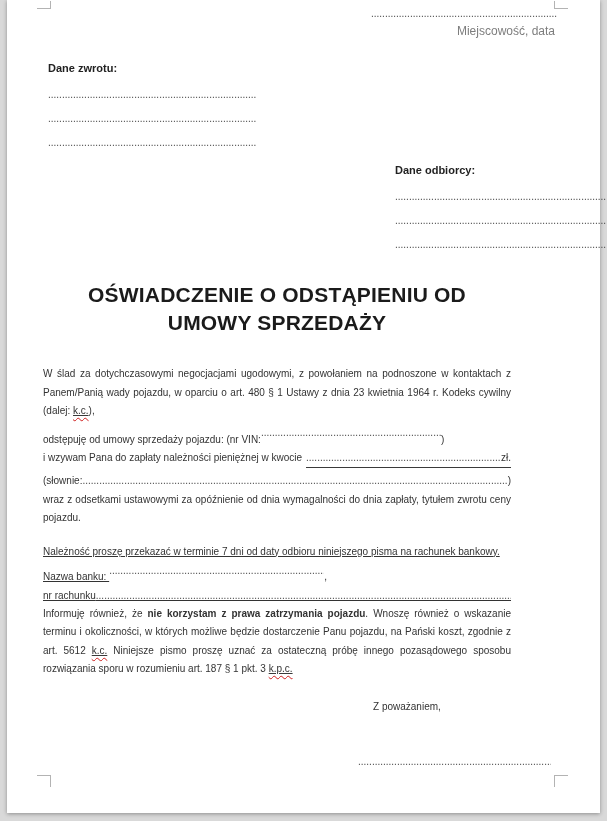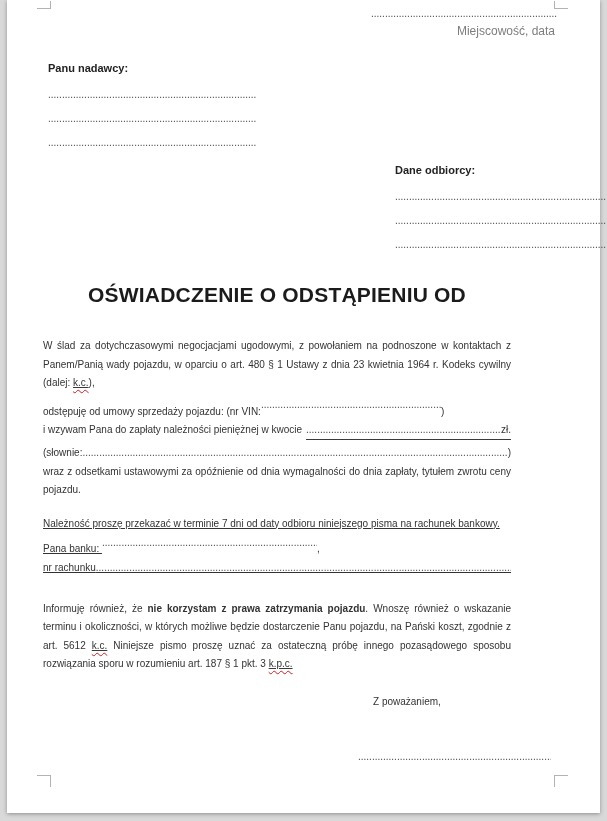--- a/index.html
+++ b/index.html
@@ -60,21 +60,21 @@
   .w-vin { width:180px; }
   .flex-line { display:flex; align-items:baseline;text-align:center; }
   .grow { flex:1 1 0; min-width:0; overflow:hidden; white-space:nowrap; color:#4a4a4a; }
   .amount-blank {
     flex:1 1 0; min-width:0; display:flex; align-items:baseline;
     border-bottom:1px solid #3a3a3a; margin-left:4px;
   }
   .p2 { margin-top:4px; }
   .p3 { margin-top:14px; line-height:19px;text-decoration:underline; }
   .w-bank { width:215px; }
-  .p4 { margin-top:23px; }
+  .p4 { margin-top:0; }
   b { font-weight:bold; }
   .u { text-decoration:underline; text-decoration-thickness:1px; text-decoration-color:#3a3a3a; }
   .wavy {
     text-decoration:underline wavy #cf1f1f;
     text-decoration-thickness:1px; text-underline-offset:2.5px;
   }
   .closing { margin-top:19px; margin-left:330px; }
   .signature { margin-top:37px; }
   .w-sig { width:193px; margin-left:315px; }
   p { margin:0; }
@@ -88,36 +88,36 @@
   <div class="crop tr"></div>
   <div class="crop bl"></div>
   <div class="crop br"></div>
 
   <div class="place-date">
     <div class="dotsline">........................................................................................................................................................................................................</div>
     <div class="pd-label">Miejscowość, data</div>
   </div>
 
   <div class="addr sender">
-    <div class="block-label">Panu nadawcy:</div>
+    <div class="block-label">Dane zwrotu:</div>
     <div class="dotsline first">........................................................................................................................................................................................................</div>
     <div class="dotsline">........................................................................................................................................................................................................</div>
     <div class="dotsline">........................................................................................................................................................................................................</div>
   </div>
 
   <div class="addr recipient">
     <div class="block-label">Dane odbiorcy:</div>
     <div class="dotsline first">........................................................................................................................................................................................................</div>
     <div class="dotsline">........................................................................................................................................................................................................</div>
     <div class="dotsline">........................................................................................................................................................................................................</div>
   </div>
 
   <div class="content">
 
-    <h1 class="title"><span>OŚWIADCZENIE O ODSTĄPIENIU OD</span><br></h1>
+    <h1 class="title"><span>OŚWIADCZENIE O ODSTĄPIENIU OD</span><br><span>UMOWY SPRZEDAŻY</span></h1>
 
     <p class="just p1"><span>W ślad za dotychczasowymi negocjacjami ugodowymi, z powołaniem na podnoszone w kontaktach z Panem/Panią wady pojazdu, w oparciu o art. 480 § 1 Ustawy z dnia 23 kwietnia 1964 r. Kodeks cywilny (dalej: </span><span class="u"><span class="wavy">k.c.</span></span><span>),</span></p>
 
     <div class="vin-line"><span>odstępuję od umowy sprzedaży pojazdu: (nr VIN:</span><span class="fill w-vin">........................................................................................................................................................................................................</span><span>)</span></div>
 
     <div class="flex-line">
         <span>i wzywam Pana do zapłaty należności pieniężnej w kwocie</span>
         <span class="amount-blank">
           <span class="grow">........................................................................................................................................................................................................</span>
           <span>zł.</span>
@@ -128,21 +128,21 @@
       <div class="flex-line">
           <span>(słownie:</span>
           <span class="grow">........................................................................................................................................................................................................</span>
           <span>)</span>
         </div>
       <div class="just">wraz z odsetkami ustawowymi za opóźnienie od dnia wymagalności do dnia zapłaty, tytułem zwrotu ceny pojazdu.</div>
     </div>
 
     <div class="p3">
       <div class="just">Należność proszę przekazać w terminie 7 dni od daty odbioru niniejszego pisma na rachunek bankowy.</div>
-      <div><span>Pana banku: </span><span class="fill w-bank">........................................................................................................................................................................................................</span><span>,</span></div>
+      <div><span>Nazwa banku: </span><span class="fill w-bank">........................................................................................................................................................................................................</span><span>,</span></div>
       <div class="flex-line">
           <span>nr rachunku</span>
           <span class="grow">........................................................................................................................................................................................................</span>
         </div>
     </div>
 
     <p class="just p4"><span>Informuję również, że </span><b>nie korzystam z prawa zatrzymania pojazdu</b><span>. Wnoszę również o wskazanie terminu i okoliczności, w których możliwe będzie dostarczenie Panu pojazdu, na Pański koszt, zgodnie z art. 5612 </span><span class="u"><span class="wavy">k.c.</span></span><span> Niniejsze pismo proszę uznać za ostateczną próbę innego pozasądowego sposobu rozwiązania sporu w rozumieniu art. 187 § 1 pkt. 3 </span><span class="u"><span class="wavy">k.p.c.</span></span></p>
 
     <div class="closing">Z poważaniem,</div>
 

